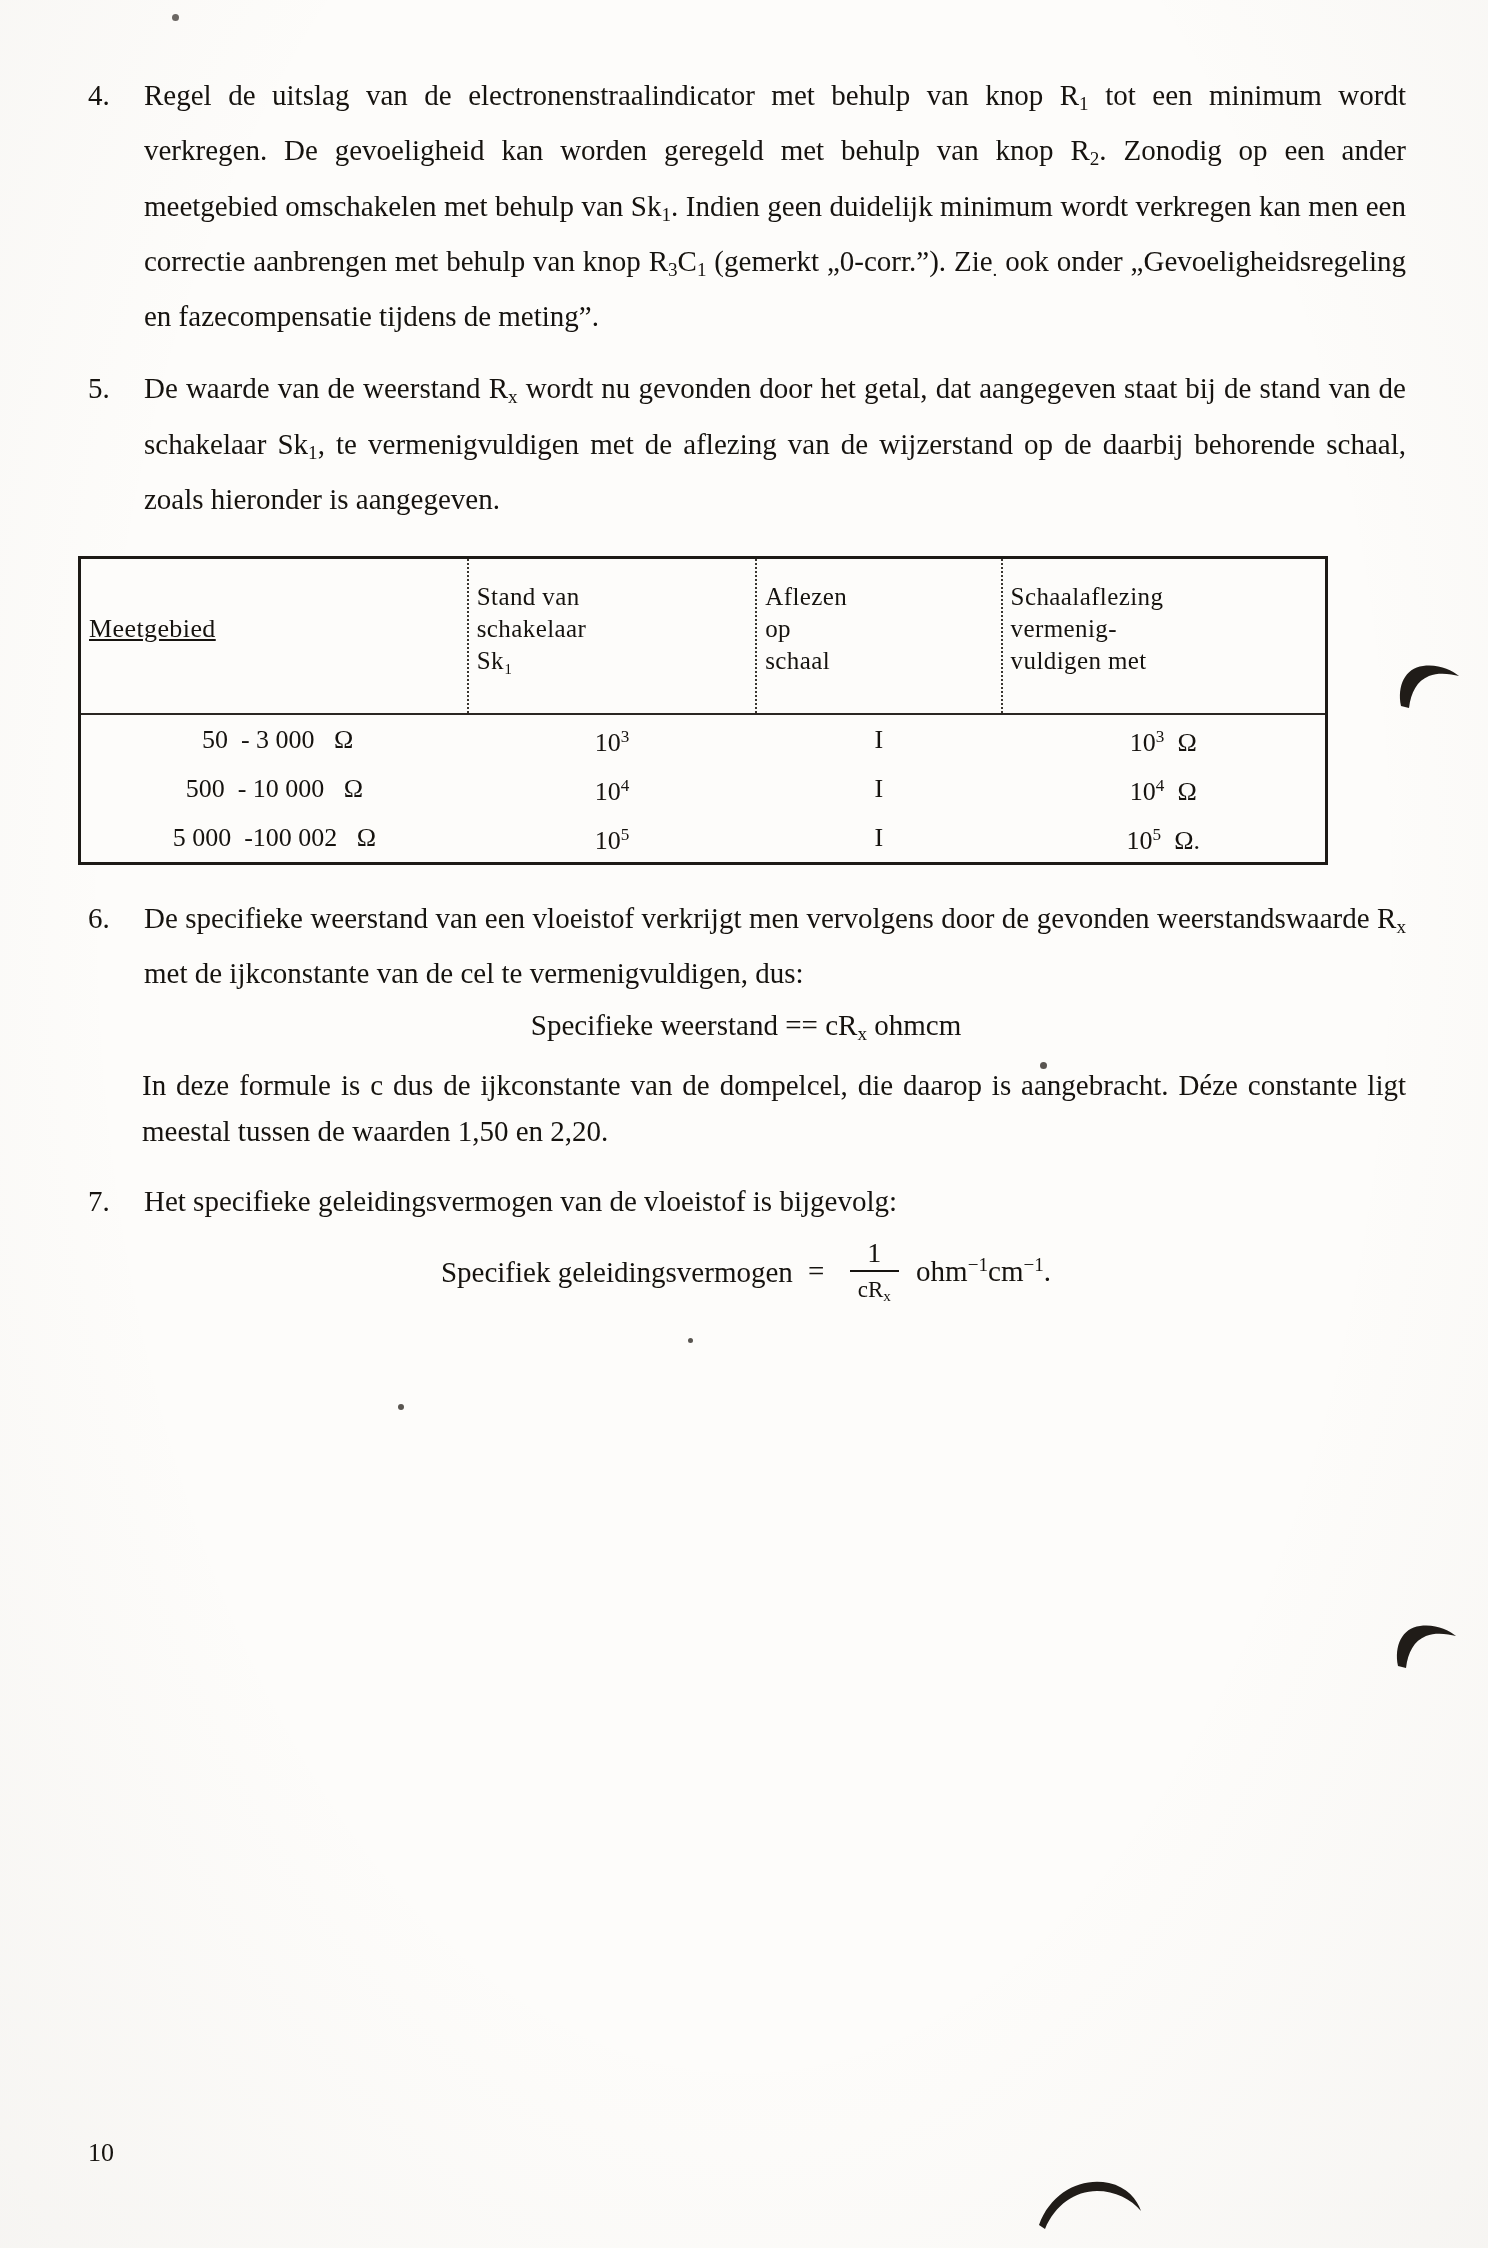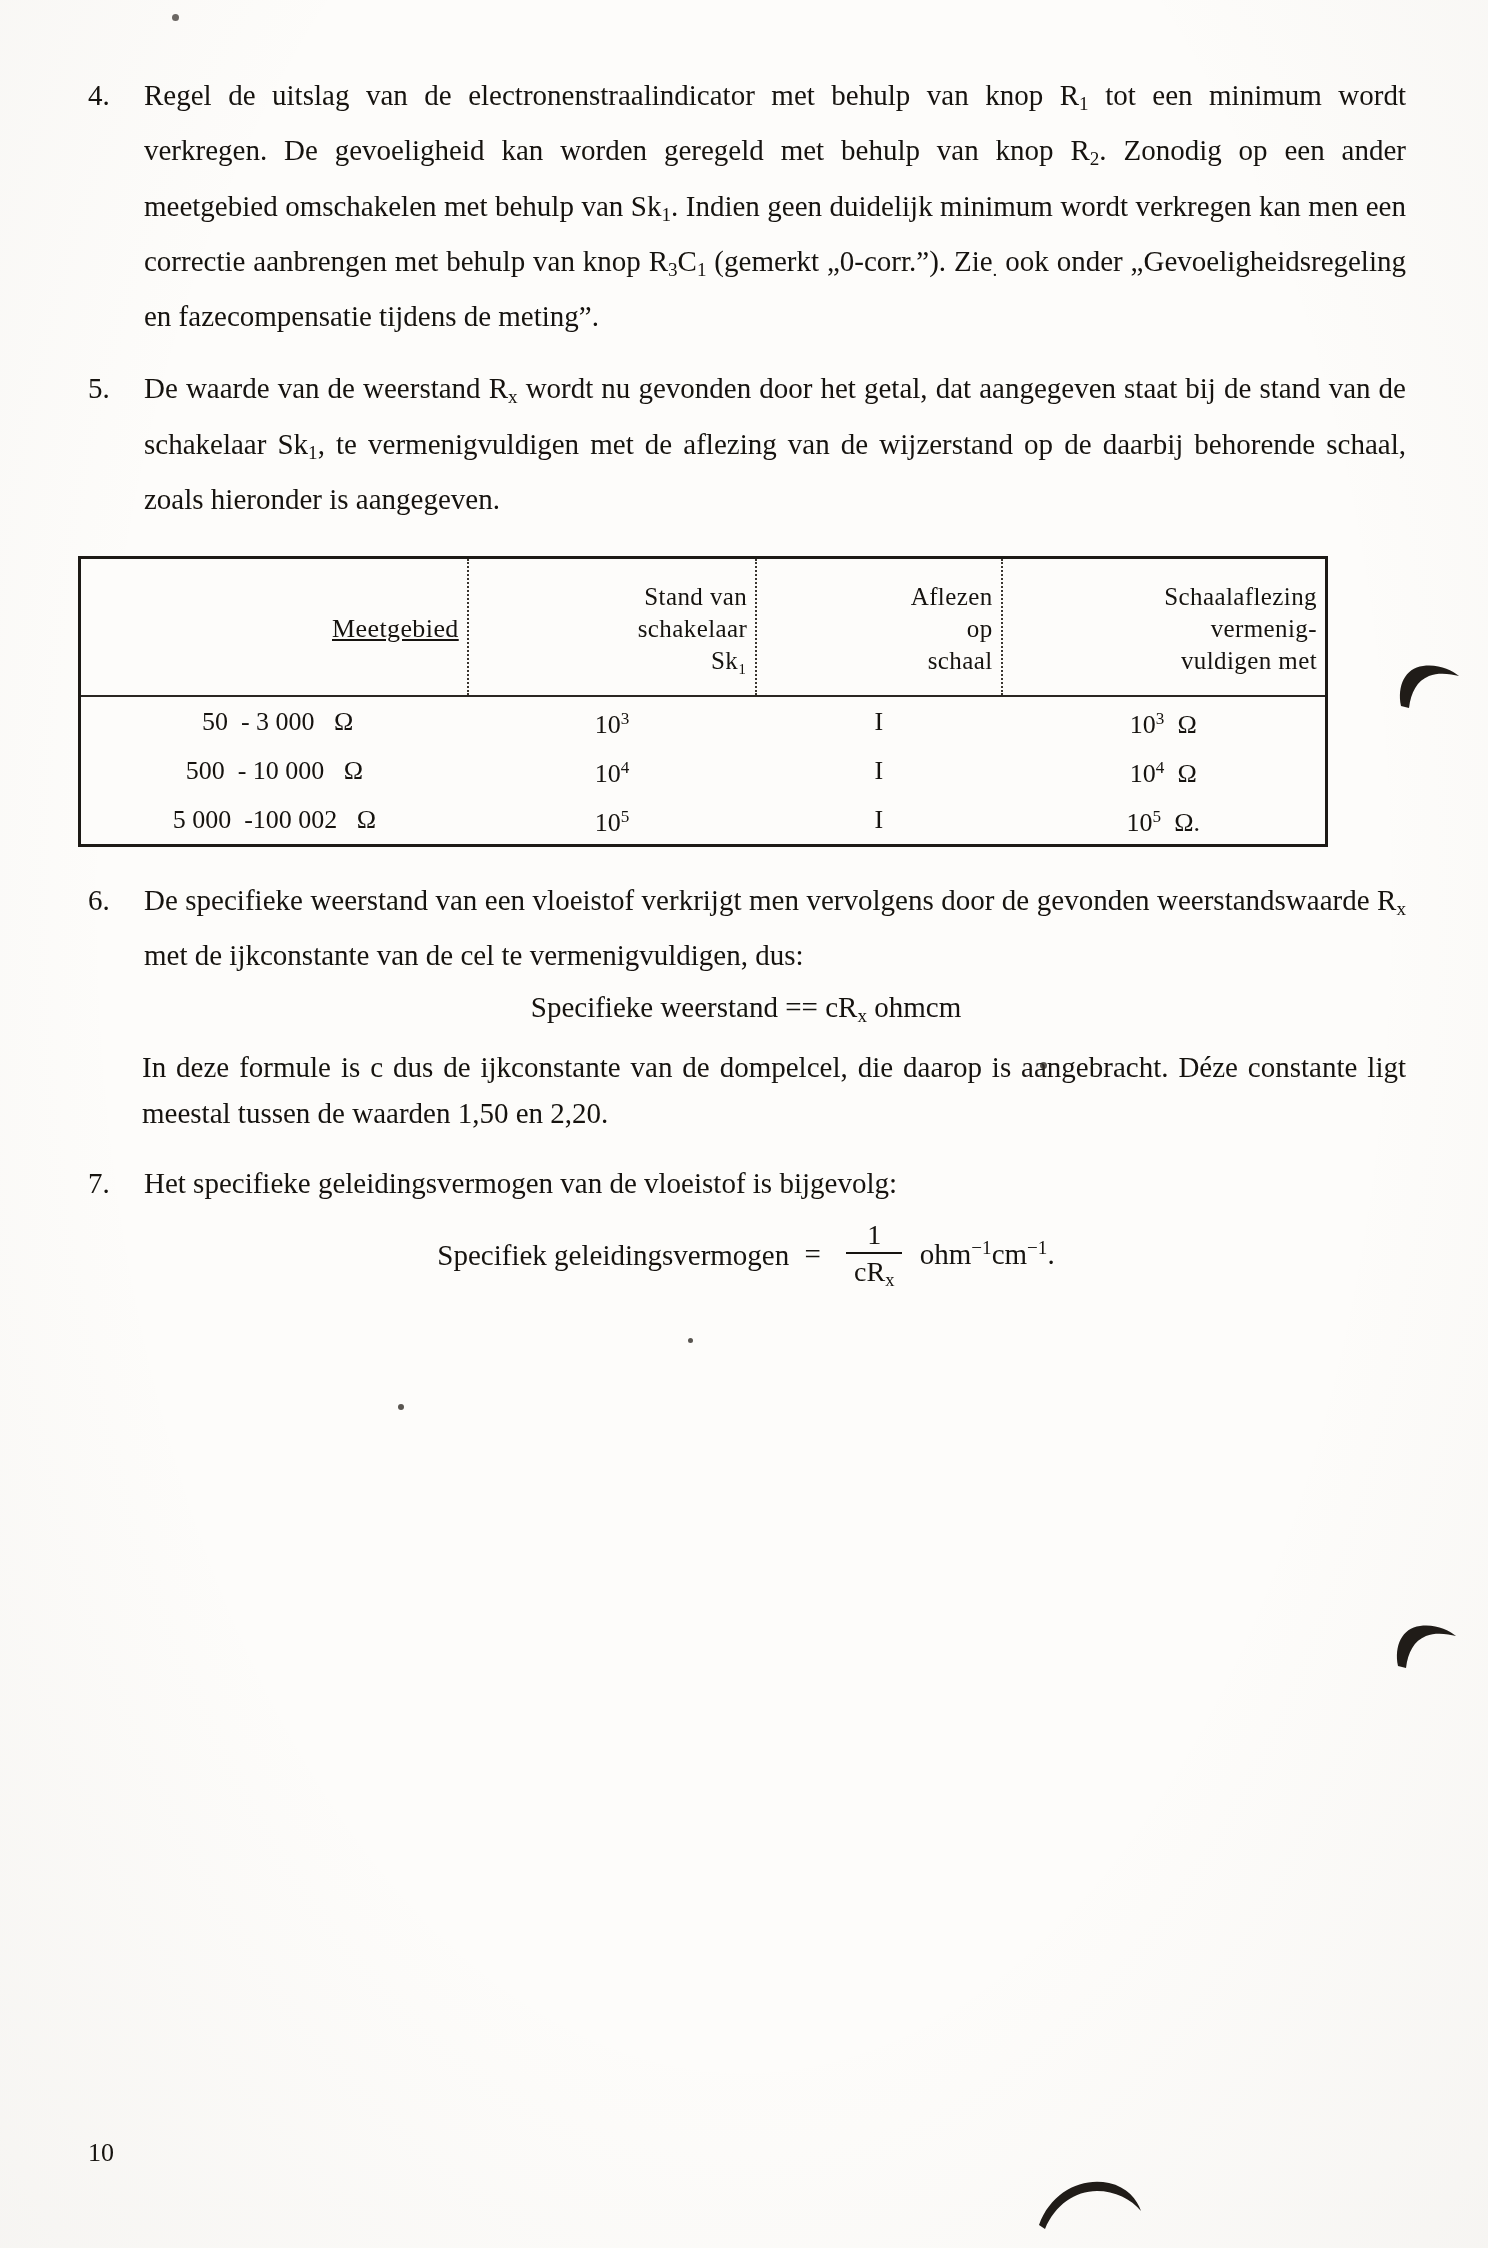--- a/index.html
+++ b/index.html
@@ -75,23 +75,23 @@
     width: 1250px;
     margin-left: -8px;
     border: 3px solid #1d1a16;
     background: #fdfcfa;
   }
   table.meas th {
     font-weight: normal;
     font-size: 25px;
     line-height: 32px;
     letter-spacing: 0.4px;
-    padding: 22px 8px 18px 8px;
+    padding: 22px 8px 36px 8px;
     vertical-align: middle;
-    text-align: right;
+    text-align: left;
     border-bottom: 2px solid #2a2622;
     font-family: "Liberation Serif", serif;
   }
   table.meas th.first {
     font-size: 26px;
     text-decoration: underline;
   }
   table.meas td {
     font-size: 26px;
     line-height: 43px;
@@ -138,21 +138,21 @@
     font-size: 28px;
     line-height: 30px;
     padding: 0 8px 2px 8px;
   }
   .formula-frac .bar {
     width: 100%;
     height: 2px;
     background: #16130f;
   }
   .formula-frac .den {
-    font-size: 28px;
+    font-size: 23px;
     line-height: 32px;
     padding: 2px 8px 0 8px;
   }
   .page-num {
     position: absolute;
     left: 88px;
     top: 2138px;
     font-size: 26px;
   }
   

